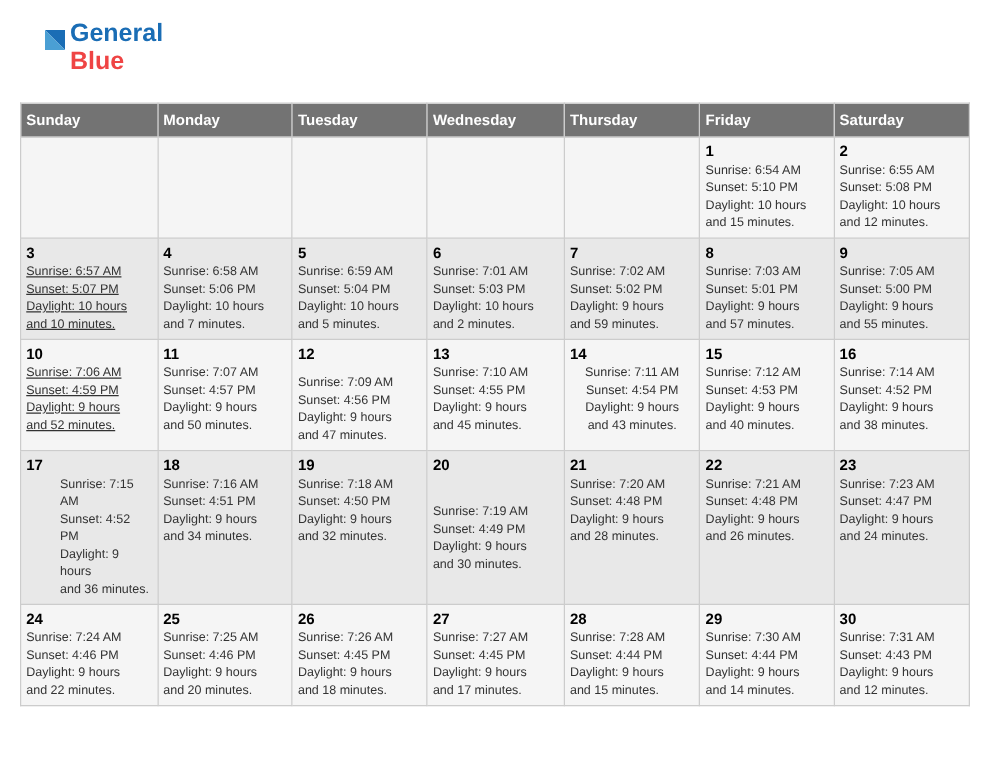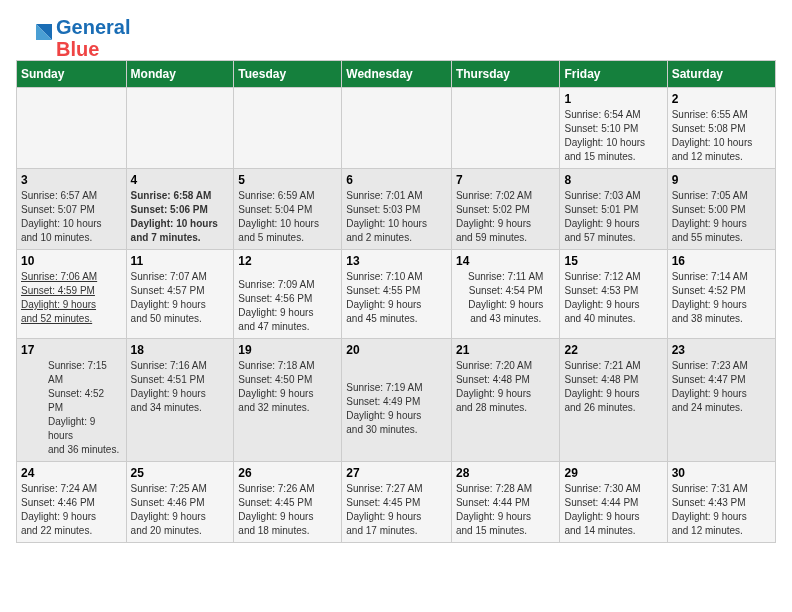--- a/index.html
+++ b/index.html
@@ -7,21 +7,21 @@
       font-family: Arial, sans-serif;
       background: #fff;
       width: 792px;
       min-height: 612px;
       padding: 16px;
     }
     .header {
       display: flex;
       justify-content: space-between;
       align-items: flex-start;
-      margin-bottom: 0;
+      margin-bottom: 22px;
     }
     .logo {
       display: flex;
       align-items: center;
     }
     .logo-text {
       font-size: 20px;
       font-weight: bold;
       color: #333;
       line-height: 1.1;
@@ -45,21 +45,21 @@
     .subtitle {
       font-size: 15px;
       color: #555;
     }
     table {
       width: 100%;
       border-collapse: collapse;
       font-size: 11px;
     }
     thead tr th {
-      background-color: #15803d;
+      background-color: #737373;
       color: #fff;
       padding: 6px 4px;
       text-align: left;
       font-size: 12px;
       font-weight: bold;
       border: 1px solid #ccc;
     }
     tbody tr td {
       border: 1px solid #ccc;
       vertical-align: top;
@@ -137,28 +137,28 @@
           <span class="day-num">2</span>
           <div class="day-info" style="white-space: pre-line;">Sunrise: 6:55 AM
 Sunset: 5:08 PM
 Daylight: 10 hours
 and 12 minutes.</div>
         </td>
       </tr>
       <tr>
         <td>
           <span class="day-num">3</span>
-          <div class="day-info" style="white-space: pre-line;">Sunrise: 6:57 AM
+          <div class="day-info" style="white-space: pre-line; text-decoration: underline;">Sunrise: 6:57 AM
 Sunset: 5:07 PM
 Daylight: 10 hours
 and 10 minutes.</div>
         </td>
         <td>
           <span class="day-num">4</span>
-          <div class="day-info" style="white-space: pre-line; font-weight: bold;">Sunrise: 6:58 AM
+          <div class="day-info" style="white-space: pre-line;">Sunrise: 6:58 AM
 Sunset: 5:06 PM
 Daylight: 10 hours
 and 7 minutes.</div>
         </td>
         <td>
           <span class="day-num">5</span>
           <div class="day-info" style="white-space: pre-line;">Sunrise: 6:59 AM
 Sunset: 5:04 PM
 Daylight: 10 hours
 and 5 minutes.</div>

